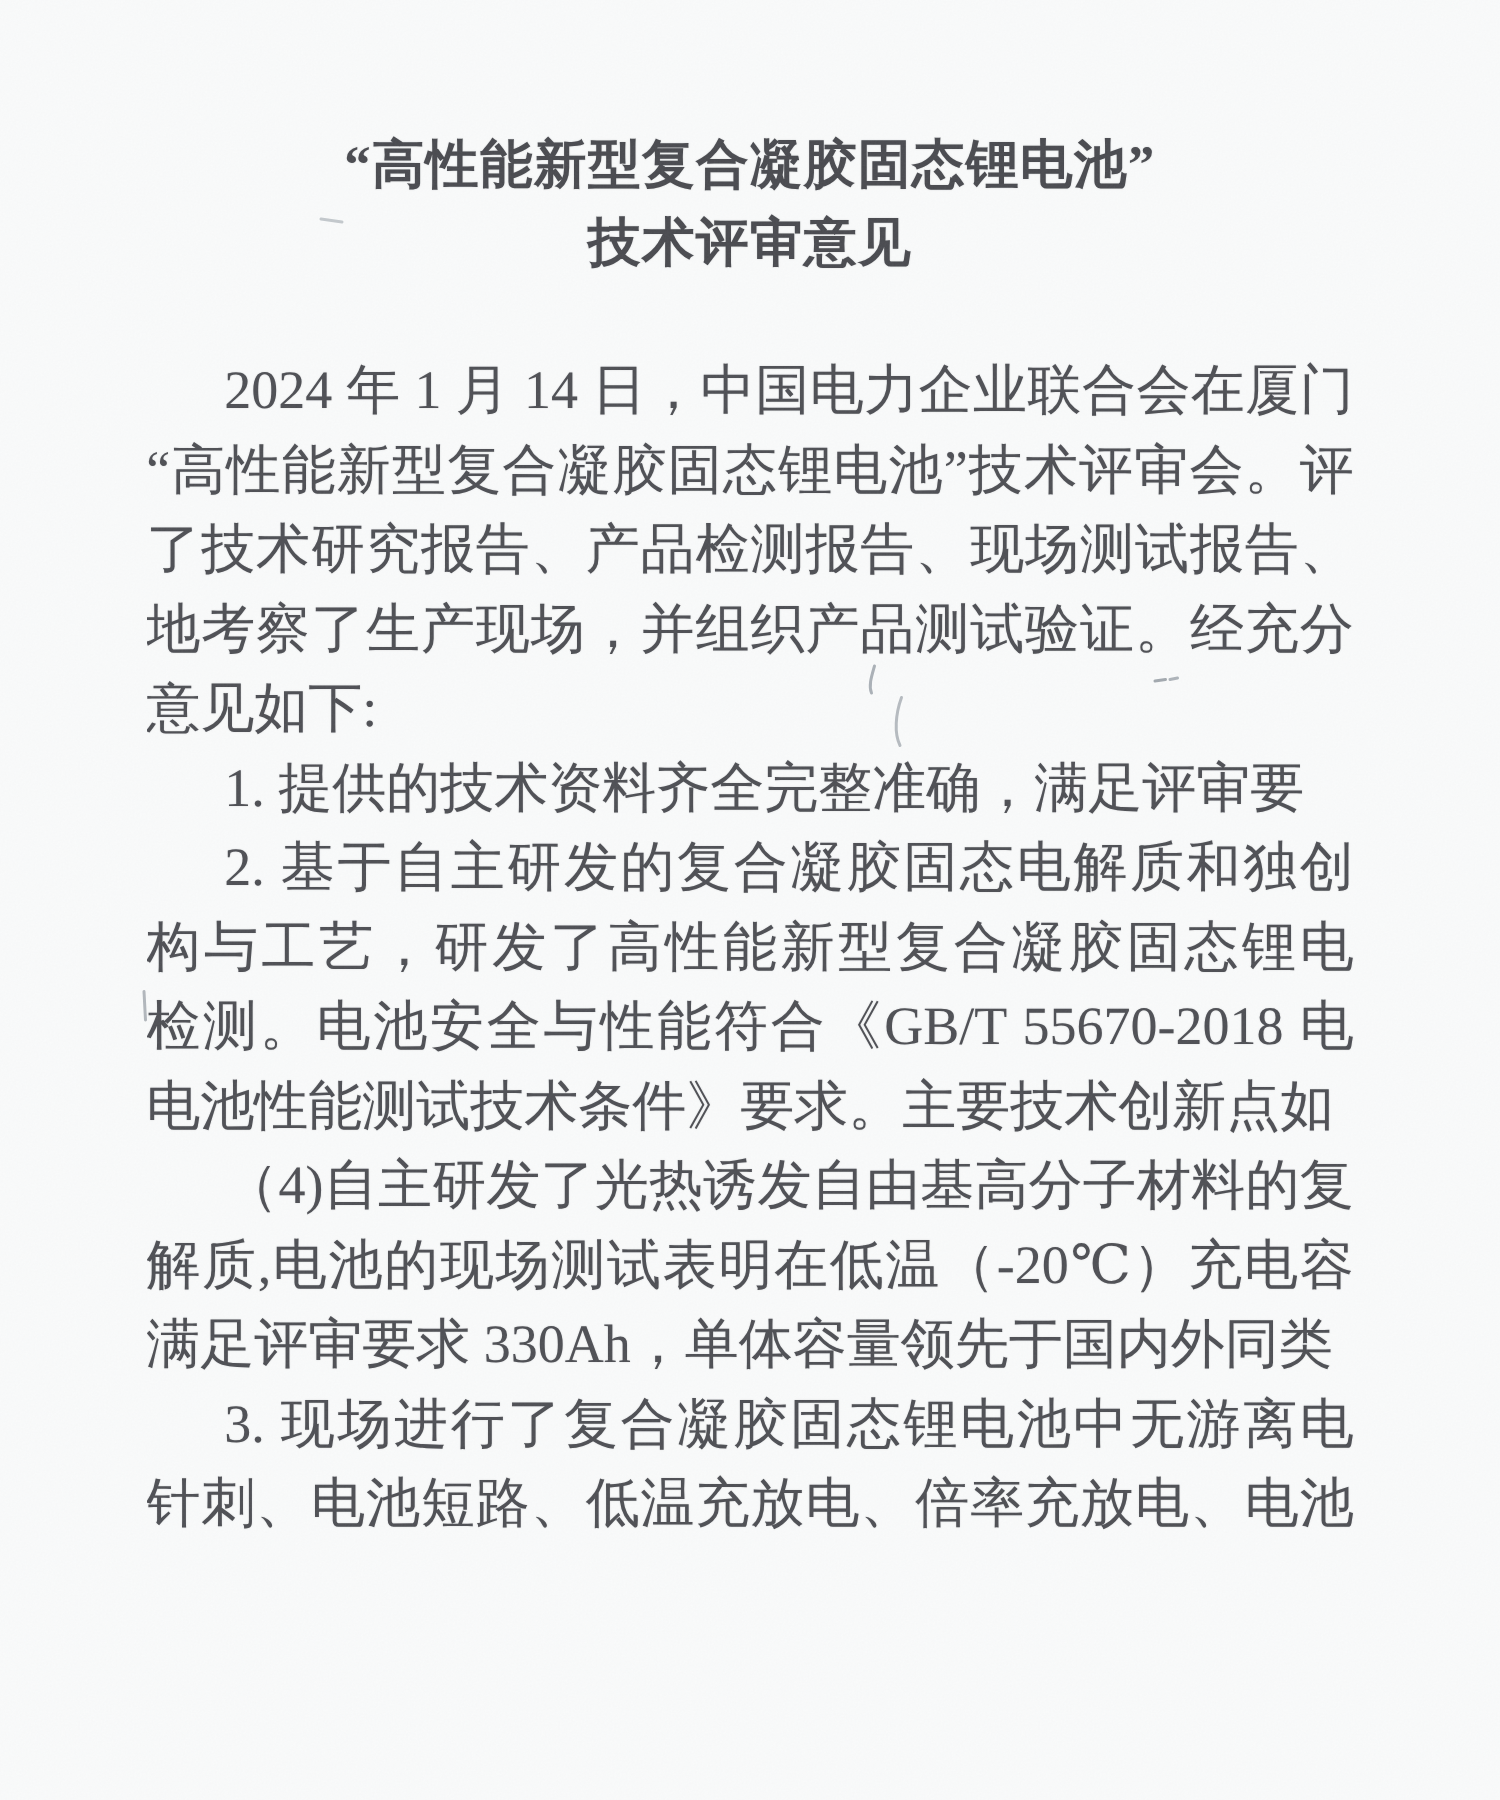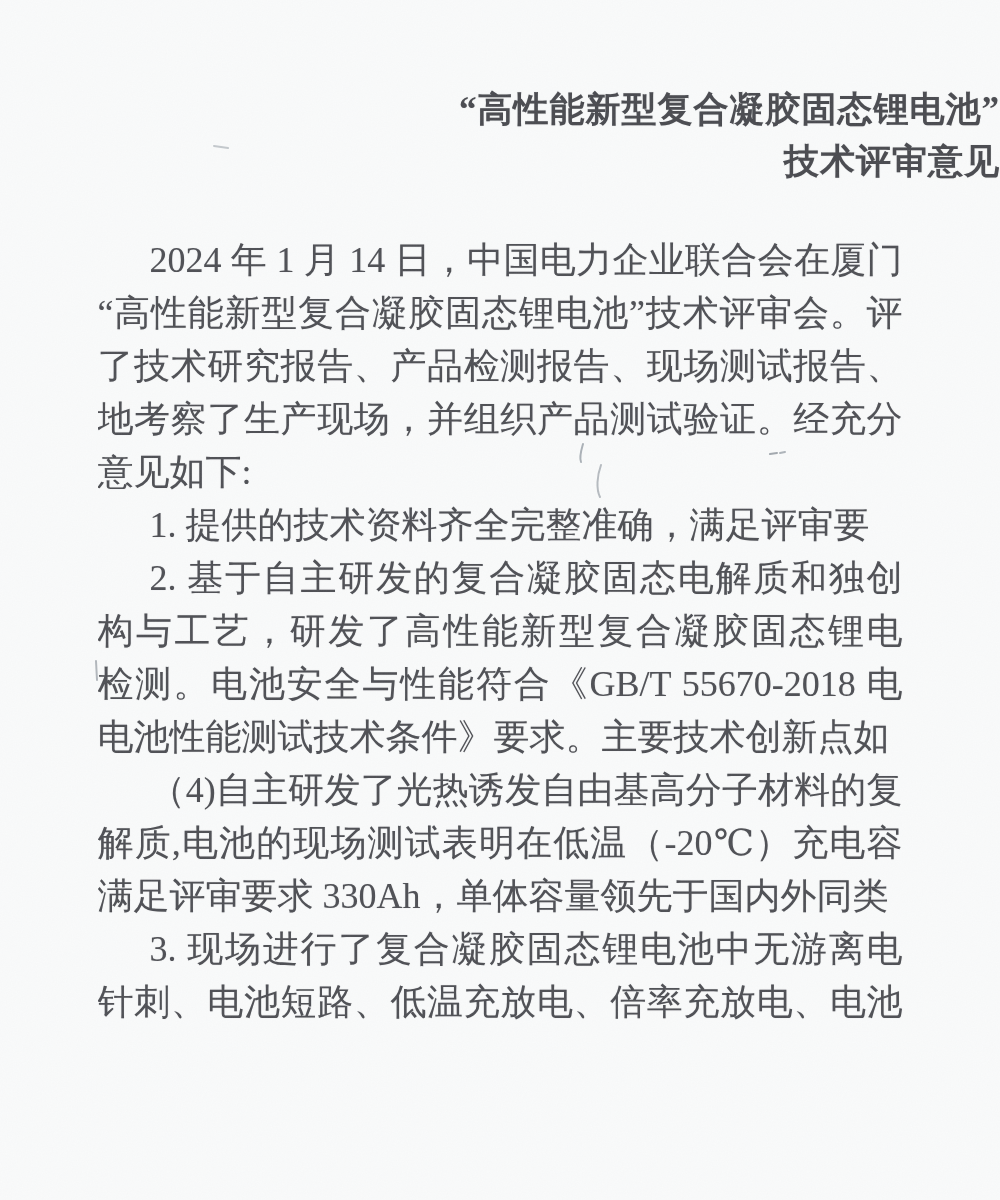--- a/index.html
+++ b/index.html
@@ -12,21 +12,21 @@
     width: 1000px;
     height: 1200px;
     margin: 0 auto;
     background: var(--page-bg, #fbfcfc);
     overflow: hidden;
     font-family: "Liberation Serif", "DejaVu Serif", serif;
     color: var(--text-color, #4a4b50);
   }
   .doc-title {
     padding-top: 84px;
-    text-align: right;
+    text-align: center;
     font-weight: bold;
     color: var(--title-color, #45464b);
     text-shadow: 0 0 1px rgba(90, 92, 98, 0.35);
   }
   .doc-title .t-line {
     font-size: 35px;
     line-height: 52px;
     letter-spacing: 1px;
   }
   .doc-body {

